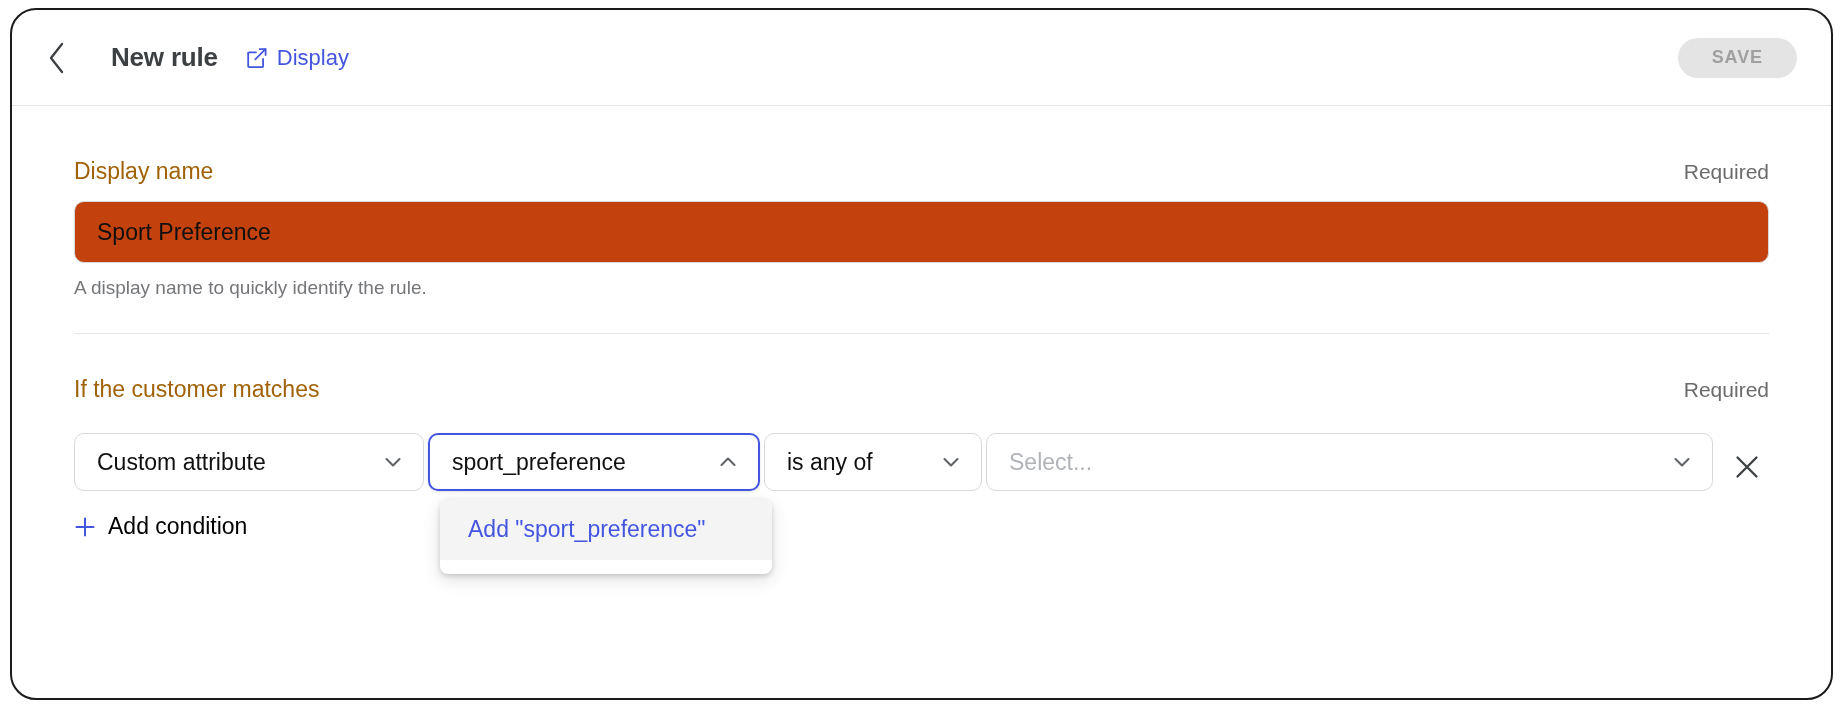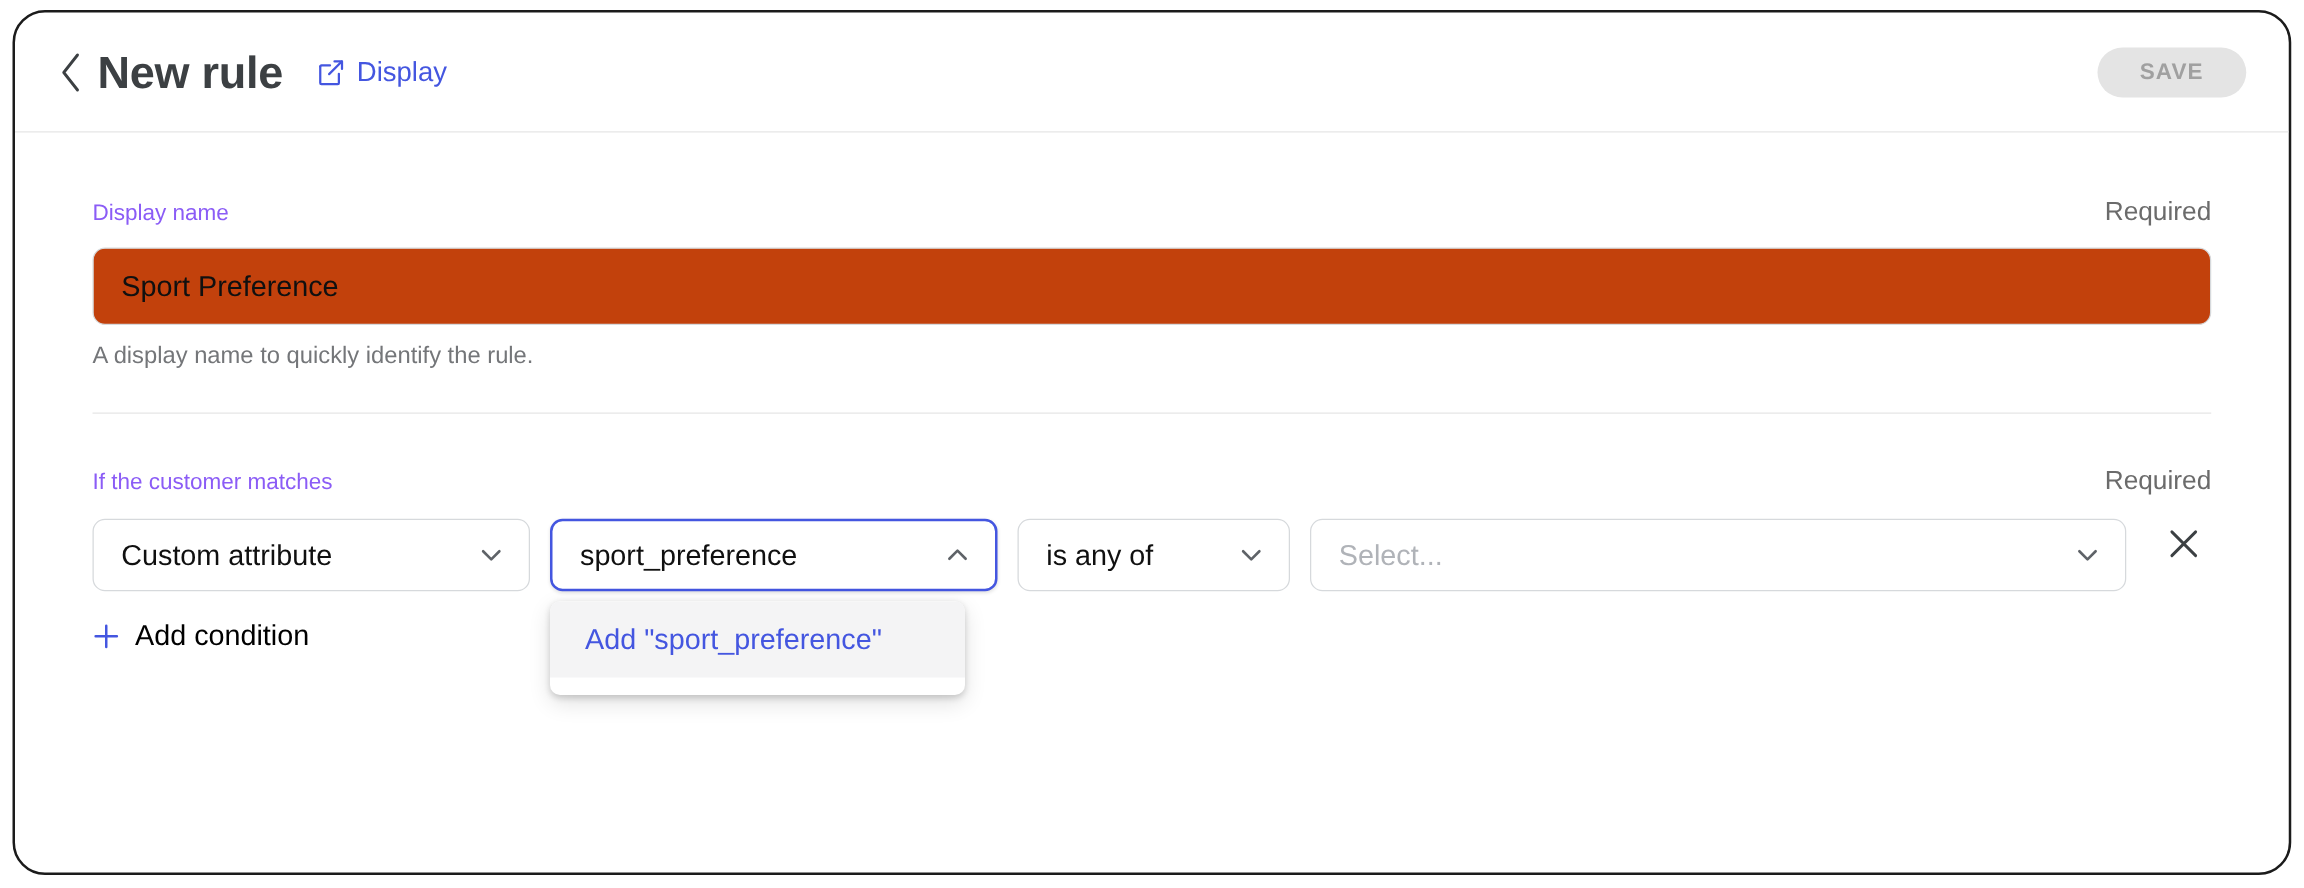--- a/index.html
+++ b/index.html
@@ -44,26 +44,27 @@
     height: 34px;
     display: flex;
     align-items: center;
     justify-content: center;
     cursor: pointer;
     flex: 0 0 auto;
     margin-right: 4px;
   }
   .back-btn svg { display:block; }
   .page-title {
-    font-size: 36px;
+    font-size: 26px;
     font-weight: 600;
     color: #3c4043;
     letter-spacing: -0.2px;
     white-space: nowrap;
     margin-right: 28px;
+    margin-left: 33px;
   }
   .feedback-link {
     display: flex;
     align-items: center;
     gap: 9px;
     color: #4456e0;
     font-size: 22px;
     cursor: pointer;
     white-space: nowrap;
   }
@@ -95,22 +96,22 @@
   }
   .section--conditions {
     padding-top: 42px;
   }
   .label-row {
     display: flex;
     align-items: baseline;
     justify-content: space-between;
   }
   .field-label {
-    font-size: 18px;
-    color: #8b5cf6;
+    font-size: 23px;
+    color: #a16207;
   }
   .required-label {
     font-size: 21px;
     color: #6b6b6b;
   }
 
   .text-input {
     margin-top: 16px;
     height: 62px;
     border: 1px solid #d6d9dc;
@@ -131,24 +132,24 @@
   }
 
   .divider {
     margin-top: 34px;
     height: 1px;
     background: #e6e6e6;
   }
 
   
   .condition-row {
-    margin-top: 18px;
-    display: flex;
-    align-items: flex-start;
-    gap: 16px;
+    margin-top: 30px;
+    display: flex;
+    align-items: flex-end;
+    gap: 4px;
     position: relative;
   }
   .select-box {
     height: 58px;
     border: 1px solid #d6d9dc;
     border-radius: 10px;
     background: #fff;
     display: flex;
     align-items: center;
     justify-content: space-between;
@@ -158,21 +159,21 @@
     font-size: 23px;
     color: #101010;
   }
   .select-box.focused {
     border: 2px solid #4456e0;
     box-shadow: 0 1px 3px rgba(0,0,0,.12);
   }
   .select-box .value { white-space: nowrap; overflow: hidden; }
   .select-box .value.placeholder { color: #b0b3b8; }
   .sb-attr  { width: 350px; }
-  .sb-field { width: 358px; }
+  .sb-field { width: 332px; }
   .sb-op    { width: 218px; }
   .sb-val   { flex: 1 1 auto; }
   .caret { flex: 0 0 auto; margin-left: 10px; display:flex; align-items:center; }
 
   .remove-btn {
     width: 44px;
     height: 44px;
     display: flex;
     align-items: center;
     justify-content: center;

